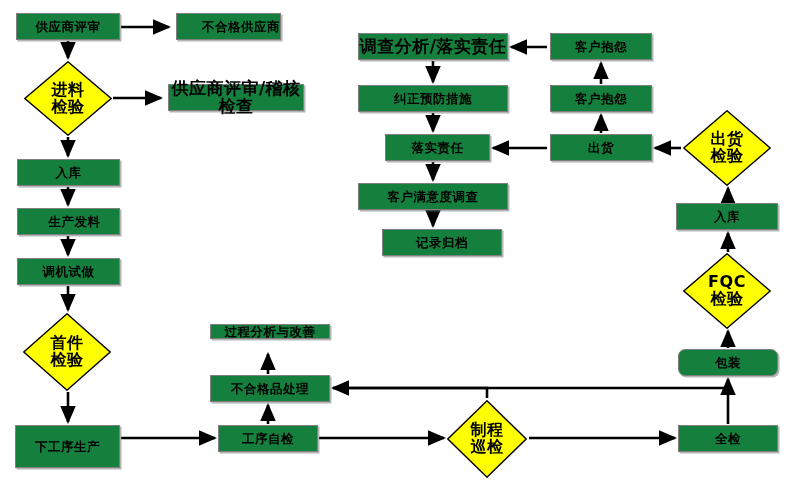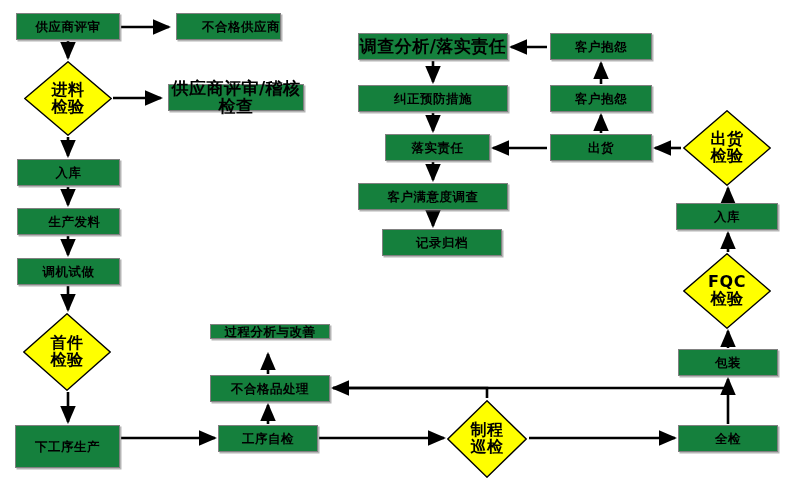--- a/index.html
+++ b/index.html
@@ -122,21 +122,21 @@
 检验</span></div>
       <div class="node rect" style="left: 15px; top: 425px; width: 105px; height: 43px;"><span>下工序生产</span></div>
       <div class="node rect" style="left: 210px; top: 324px; width: 120px; height: 15px;"><span>过程分析与改善</span></div>
       <div class="node rect" style="left: 210px; top: 375px; width: 120px; height: 27px;"><span>不合格品处理</span></div>
       <div class="node rect" style="left: 218px; top: 425px; width: 100px; height: 27px;"><span>工序自检</span></div>
       <div class="node diamond-wrap" style="left: 447px; top: 400px; width: 80px; height: 78px;"><svg class="diamond-shape" viewBox="0 0 80 78" preserveAspectRatio="none">
           <polygon points="40,0.8 79.2,39 40,77.2 0.8,39" fill="#ffff00" stroke="#000000" stroke-width="1.4"></polygon>
         </svg><span class="diamond-label">制程
 巡检</span></div>
       <div class="node rect" style="left: 678px; top: 425px; width: 100px; height: 27px;"><span>全检</span></div>
-      <div class="node rect" style="left: 678px; top: 349px; width: 100px; height: 27px;"><span>包装</span></div>
+      <div class="node rect" style="left: 678px; top: 349px; width: 100px; height: 27px; border-radius: 7px;"><span>包装</span></div>
       <div class="node diamond-wrap" style="left: 683px; top: 253px; width: 88px; height: 76px;"><svg class="diamond-shape" viewBox="0 0 88 76" preserveAspectRatio="none">
           <polygon points="44,0.8 87.2,38 44,75.2 0.8,38" fill="#ffff00" stroke="#000000" stroke-width="1.4"></polygon>
         </svg><span class="diamond-label">FQC
 检验</span></div>
       <div class="node rect" style="left: 676px; top: 203px; width: 102px; height: 27px;"><span>入库</span></div>
       <div class="node diamond-wrap" style="left: 683px; top: 110px; width: 88px; height: 76px;"><svg class="diamond-shape" viewBox="0 0 88 76" preserveAspectRatio="none">
           <polygon points="44,0.8 87.2,38 44,75.2 0.8,38" fill="#ffff00" stroke="#000000" stroke-width="1.4"></polygon>
         </svg><span class="diamond-label">出货
 检验</span></div>
       <div class="node rect" style="left: 550px; top: 134px; width: 102px; height: 27px;"><span>出货</span></div>

